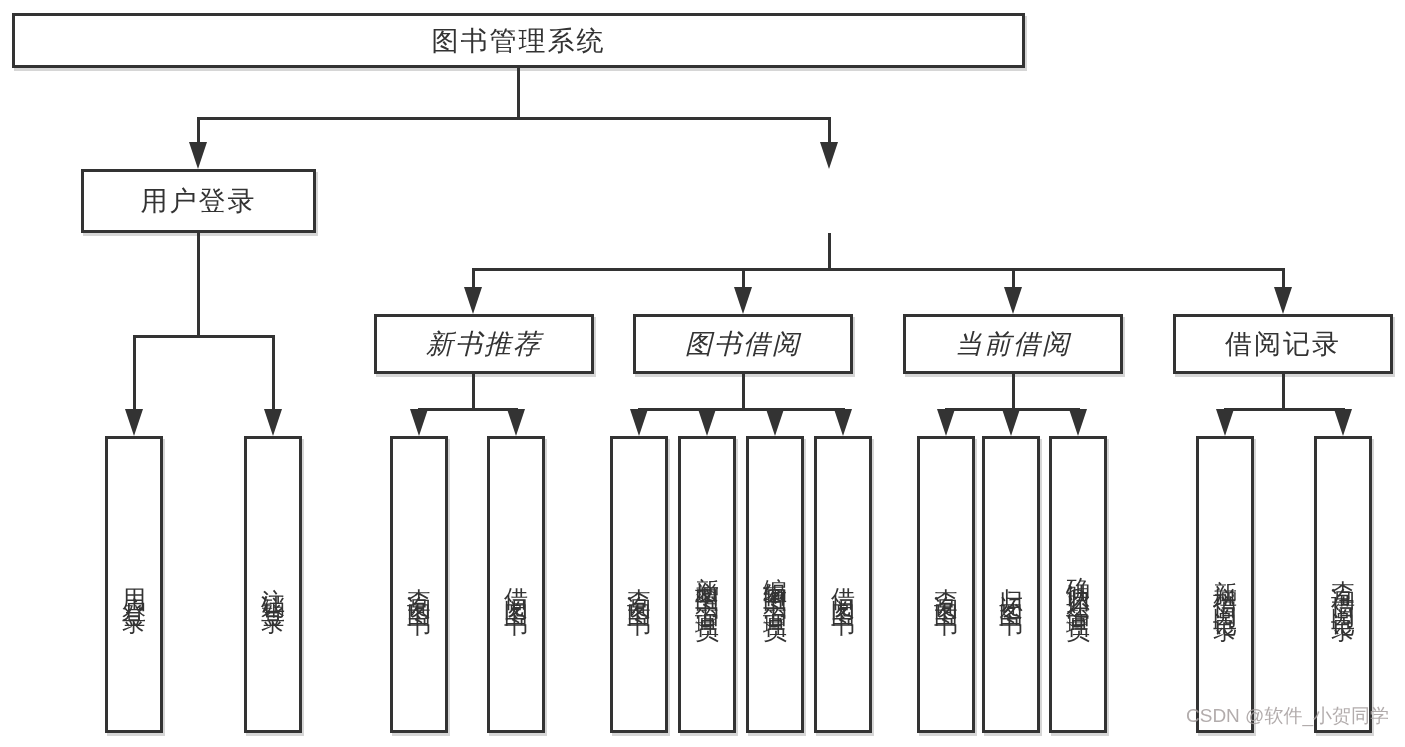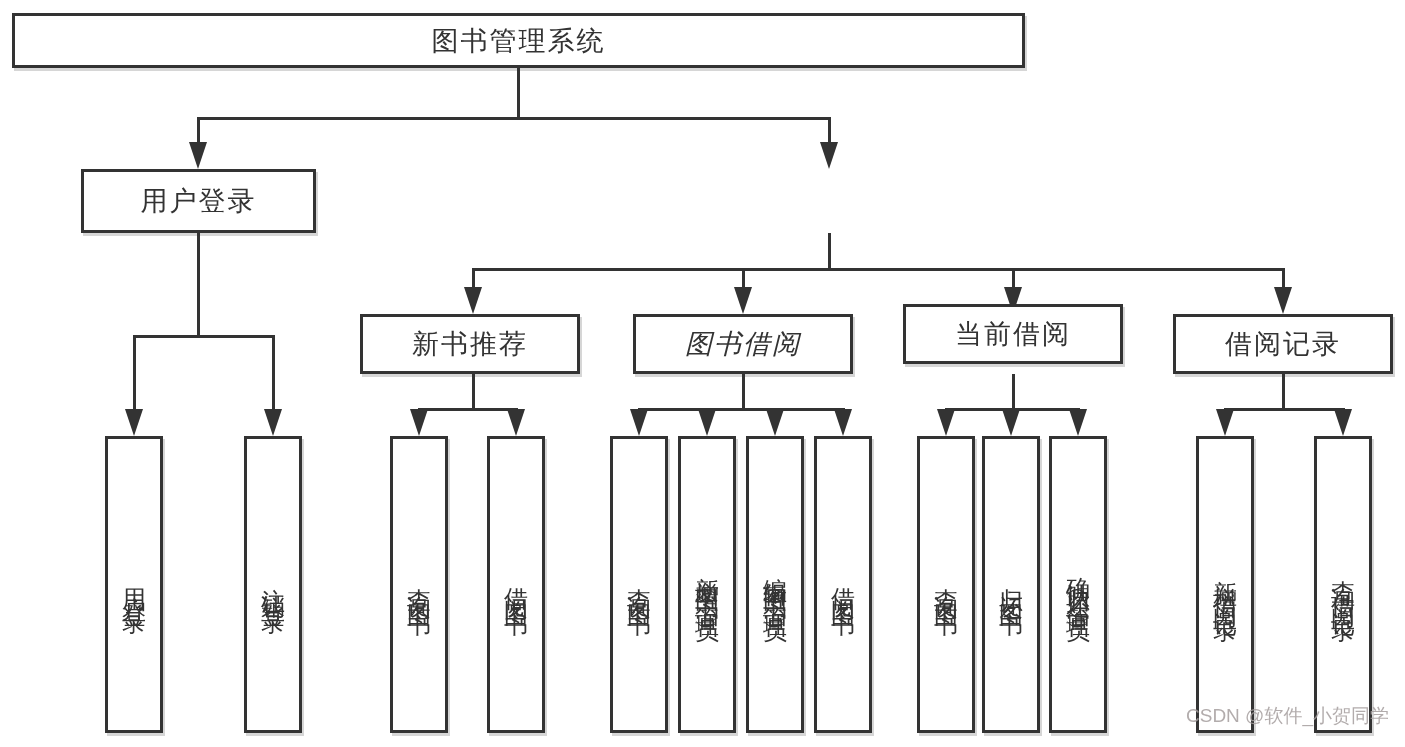--- a/index.html
+++ b/index.html
@@ -92,23 +92,23 @@
   <div class="line" style="left:471.5px; top:268px; width:813px; height:3px;"></div>
   <div class="line" style="left:471.5px; top:268px; width:3px; height:22px;"></div>
   <div class="line" style="left:741.5px; top:268px; width:3px; height:22px;"></div>
   <div class="line" style="left:1011.5px; top:268px; width:3px; height:22px;"></div>
   <div class="line" style="left:1281.5px; top:268px; width:3px; height:22px;"></div>
   <div class="arrow" style="left:464px; top:287px;"></div>
   <div class="arrow" style="left:734px; top:287px;"></div>
   <div class="arrow" style="left:1004px; top:287px;"></div>
   <div class="arrow" style="left:1274px; top:287px;"></div>
 
-  <div class="hbox" style="left:360px; top:314px; width:220px; height:60px;">新书推荐</div>
+  <div class="hbox" style="left:374px; top:314px; width:220px; height:60px;font-style:italic;">新书推荐</div>
   <div class="hbox" style="left:633px; top:314px; width:220px; height:60px;font-style:italic;">图书借阅</div>
-  <div class="hbox" style="left:903px; top:304px; width:220px; height:60px;">当前借阅</div>
+  <div class="hbox" style="left:903px; top:314px; width:220px; height:60px;font-style:italic;">当前借阅</div>
   <div class="hbox" style="left:1173px; top:314px; width:220px; height:60px;">借阅记录</div>
 
   <div class="line" style="left:471.5px; top:374px; width:3px; height:34px;"></div>
   <div class="line" style="left:417.5px; top:408px; width:100px; height:3px;"></div>
   <div class="arrow" style="left:410px; top:409px;"></div>
   <div class="arrow" style="left:507px; top:409px;"></div>
 
   <div class="line" style="left:741.5px; top:374px; width:3px; height:34px;"></div>
   <div class="line" style="left:637.5px; top:408px; width:207px; height:3px;"></div>
   <div class="arrow" style="left:630px; top:409px;"></div>

